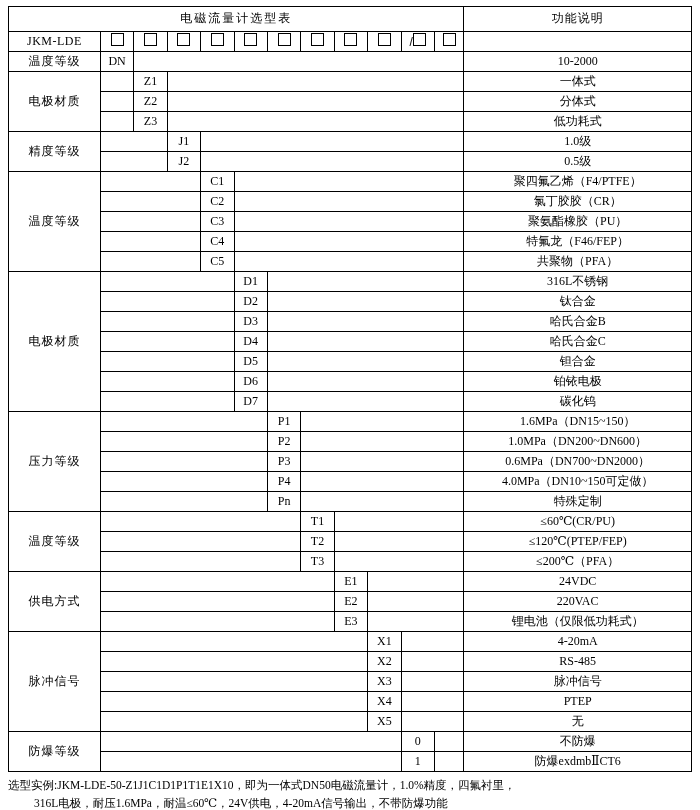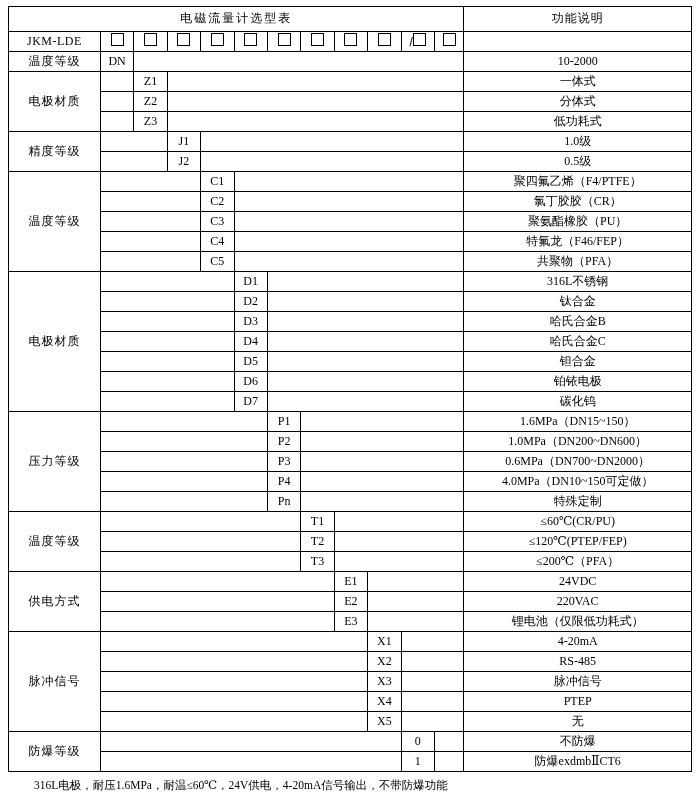--- a/index.html
+++ b/index.html
@@ -294,16 +294,17 @@
     <tr>
       <td colspan="9" class="blank"></td>
       <td class="code">1</td>
       <td class="blank"></td>
       <td class="desc">防爆exdmbⅡCT6</td>
     </tr>
   </tbody>
     </table>
 
   <div class="notes">
+    <div class="line">选型实例:JKM-LDE-50-Z1J1C1D1P1T1E1X10，即为一体式DN50电磁流量计，1.0%精度，四氟衬里，</div>
     <div class="line indent">316L电极，耐压1.6MPa，耐温≤60℃，24V供电，4-20mA信号输出，不带防爆功能</div>
 
   </div>
 </div>
 
 </body></html>

